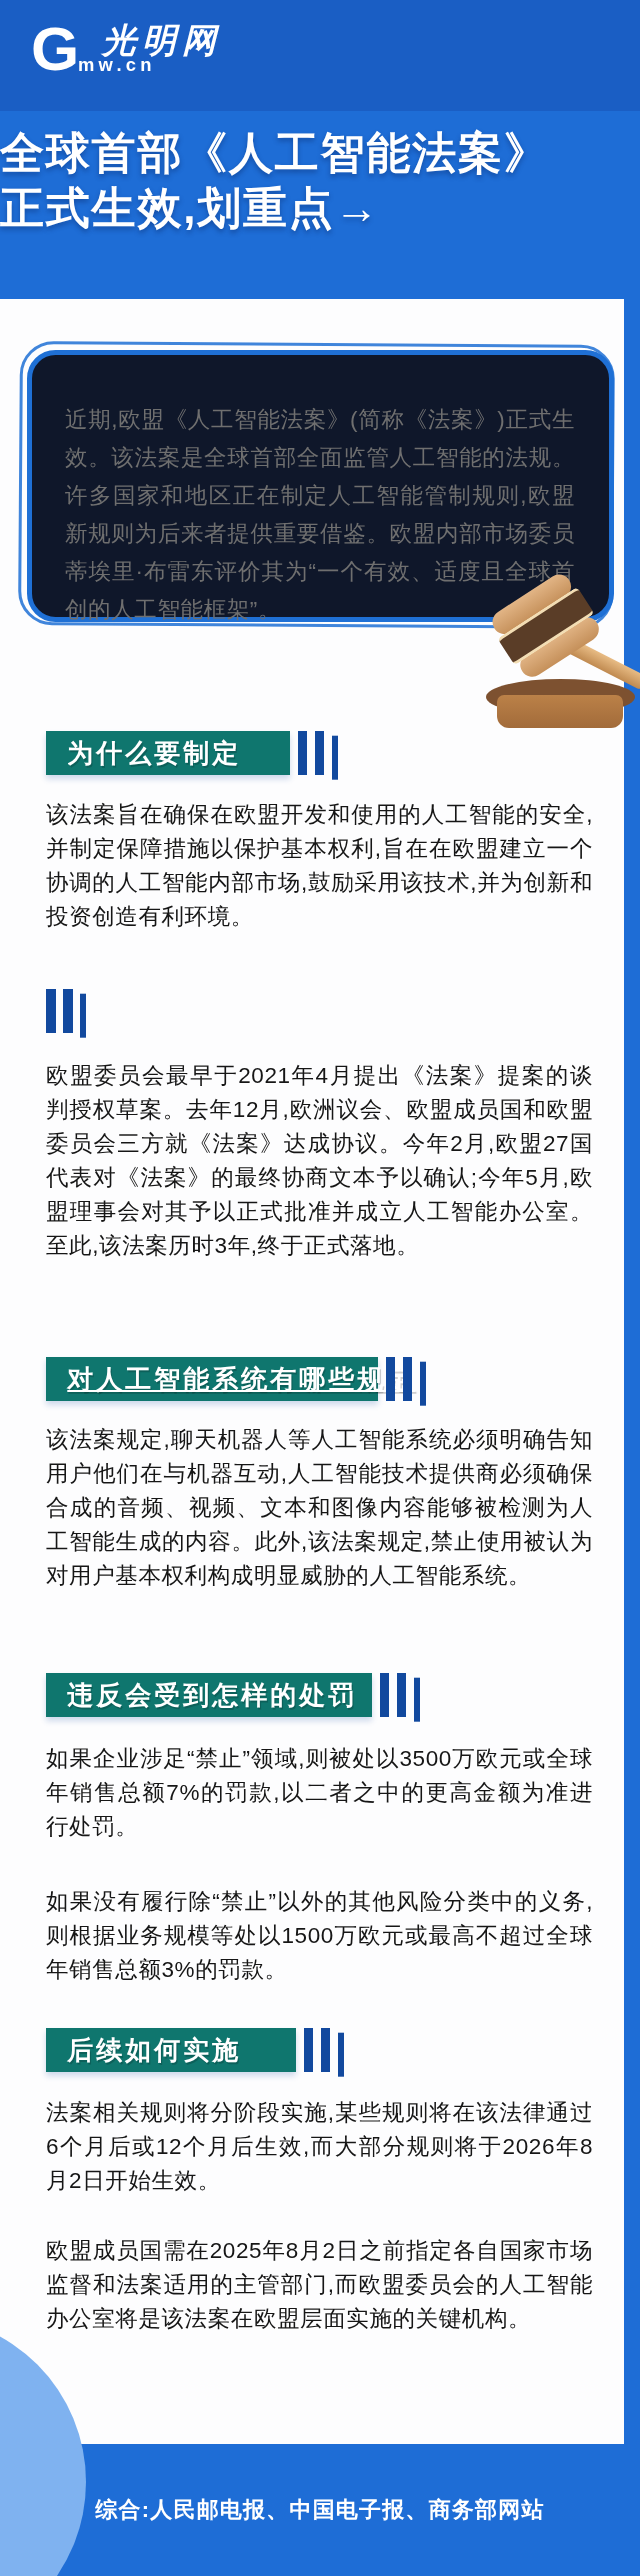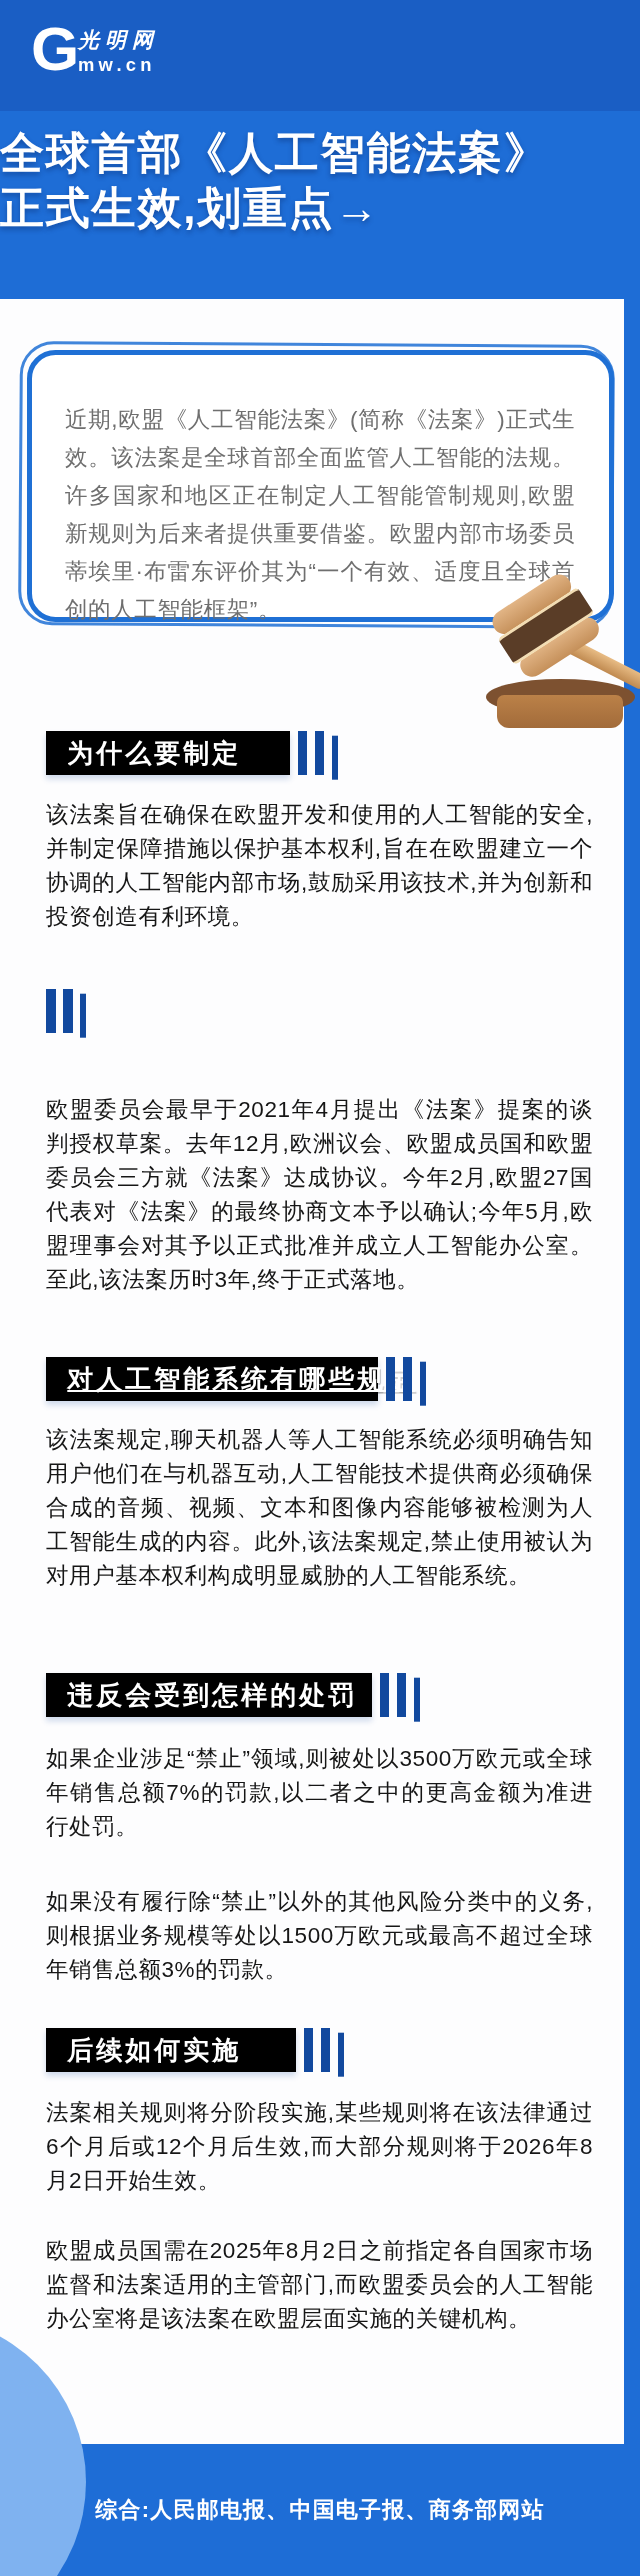--- a/index.html
+++ b/index.html
@@ -7,33 +7,33 @@
     width:640px;height:2576px;position:relative;overflow:hidden;
     background:#1e6dd6;
     font-family:"Liberation Sans","DejaVu Sans",sans-serif;
   }
   
   .top-band{position:absolute;left:0;top:0;width:640px;height:111px;background:#1a5ec4;}
   .title-band{position:absolute;left:0;top:111px;width:640px;height:188px;background:#1e6dd6;}
   .logo{position:absolute;left:31px;top:20px;display:flex;align-items:flex-start;color:#ffffff;}
   .logo-g{font-size:62px;font-weight:bold;line-height:57px;letter-spacing:-2.4px;}
   .logo-col{margin-left:1.2px;margin-top:6px;display:flex;flex-direction:column;}
-  .logo-cn{font-family:"DejaVu Serif",serif;font-style:italic;font-weight:bold;font-size:21px;line-height:28.5px;letter-spacing:6px;}
+  .logo-cn{font-family:"DejaVu Serif",serif;font-style:italic;font-weight:bold;font-size:34px;line-height:28.5px;letter-spacing:6px;margin-left:24px;}
   .logo-latin{font-size:18.4px;font-weight:bold;letter-spacing:4.2px;line-height:20px;}
   .main-title{
     position:absolute;left:0;top:125px;width:640px;color:#ffffff;
     font-weight:900;font-size:44px;line-height:55px;letter-spacing:1.8px;
     text-shadow:0 3px 5.3px rgba(8,40,105,0.45);
   }
   
   .card{position:absolute;left:0;top:299px;width:624px;height:2145px;background:#fdfdfe;z-index:1;}
   
   .quote-box{
     position:absolute;left:27px;top:350px;width:587px;height:272px;z-index:2;
-    border:5.3px solid #1f70d5;border-radius:28.5px;box-sizing:border-box;background:#ffffff;
+    border:5.3px solid #1f70d5;border-radius:28.5px;box-sizing:border-box;background:#0f172a;
   }
   .quote-box::before{
     content:"";position:absolute;left:-13px;top:-12.5px;right:-4.7px;bottom:-9.5px;
     border:3.6px solid #1f70d5;border-radius:34px;opacity:.85;transform:rotate(.4deg);
     pointer-events:none;
   }
   .quote-text{
     position:absolute;left:33px;top:46px;width:510px;margin:0;
     color:#6f6f6f;font-size:22.5px;line-height:38px;letter-spacing:0.6px;
     text-align:justify;text-align-last:left;
@@ -48,21 +48,21 @@
   .gavel .cap{width:89px;height:24px;border-radius:12px;background:linear-gradient(#e2b586,#c5905a);margin:0 auto;}
   .gavel .band{
     width:95px;height:32px;background:#5a3d27;border-top:3.6px solid #f2ddb4;border-bottom:3.6px solid #f2ddb4;
     border-radius:4.7px;box-sizing:border-box;margin:-2.4px auto;position:relative;z-index:2;
   }
   .gavel .base-ellipse{position:absolute;left:3.6px;top:88px;width:149px;height:36px;border-radius:50%;background:#7d5130;}
   .gavel .base-slab{position:absolute;left:15.4px;top:104px;width:126px;height:33px;border-radius:7.1px 7.1px 12px 12px;background:linear-gradient(#bb8148,#a26b3a);}
   
   .ribbon-row{position:absolute;left:46px;display:flex;gap:7.7px;height:44px;z-index:2;}
   .ribbon{
-    background:#000000;color:#ffffff;height:44px;line-height:45px;
+    background:#0f766e;color:#ffffff;height:44px;line-height:45px;
     font-size:26px;font-weight:800;letter-spacing:3px;padding-left:21.3px;box-sizing:border-box;
     text-shadow:1.2px 1.8px 0 rgba(0,0,0,0.18);box-shadow:0 3.6px 6px rgba(18,73,158,0.2);
     white-space:nowrap;
   }
   .rw-a{width:244px;}
   .rw-b{width:291px;}
   .rw-c{width:332px;text-decoration:underline;}
   .rw-d{width:326px;}
   .rw-e{width:250px;}
   .bar{display:inline-block;height:44px;background:#12499e;}
@@ -126,21 +126,21 @@
   <span class="bar bar-2"></span>
   <span class="bar bar-3"></span>
 </div>
 <p class="para" style="top:798px">该法案旨在确保在欧盟开发和使用的人工智能的安全,并制定保障措施以保护基本权利,旨在在欧盟建立一个协调的人工智能内部市场,鼓励采用该技术,并为创新和投资创造有利环境。</p>
 
 <div class="ribbon-row" style="top:989px">
   <span class="bar bar-1"></span>
   <span class="bar bar-2"></span>
   <span class="bar bar-3"></span>
 </div>
-<p class="para" style="top:1093px">欧盟委员会最早于2021年4月提出《法案》提案的谈判授权草案。去年12月,欧洲议会、欧盟成员国和欧盟委员会三方就《法案》达成协议。今年2月,欧盟27国代表对《法案》的最终协商文本予以确认;今年5月,欧盟理事会对其予以正式批准并成立人工智能办公室。至此,该法案历时3年,终于正式落地。</p>
+<p class="para" style="top:1059px">欧盟委员会最早于2021年4月提出《法案》提案的谈判授权草案。去年12月,欧洲议会、欧盟成员国和欧盟委员会三方就《法案》达成协议。今年2月,欧盟27国代表对《法案》的最终协商文本予以确认;今年5月,欧盟理事会对其予以正式批准并成立人工智能办公室。至此,该法案历时3年,终于正式落地。</p>
 
 <div class="ribbon-row" style="top:1357px">
   <div class="ribbon rw-c"><span>对人工智能系统有哪些规定</span></div>
   <span class="bar bar-1"></span>
   <span class="bar bar-2"></span>
   <span class="bar bar-3"></span>
 </div>
 <p class="para" style="top:1423px">该法案规定,聊天机器人等人工智能系统必须明确告知用户他们在与机器互动,人工智能技术提供商必须确保合成的音频、视频、文本和图像内容能够被检测为人工智能生成的内容。此外,该法案规定,禁止使用被认为对用户基本权利构成明显威胁的人工智能系统。</p>
 
 <div class="ribbon-row" style="top:1673px">

